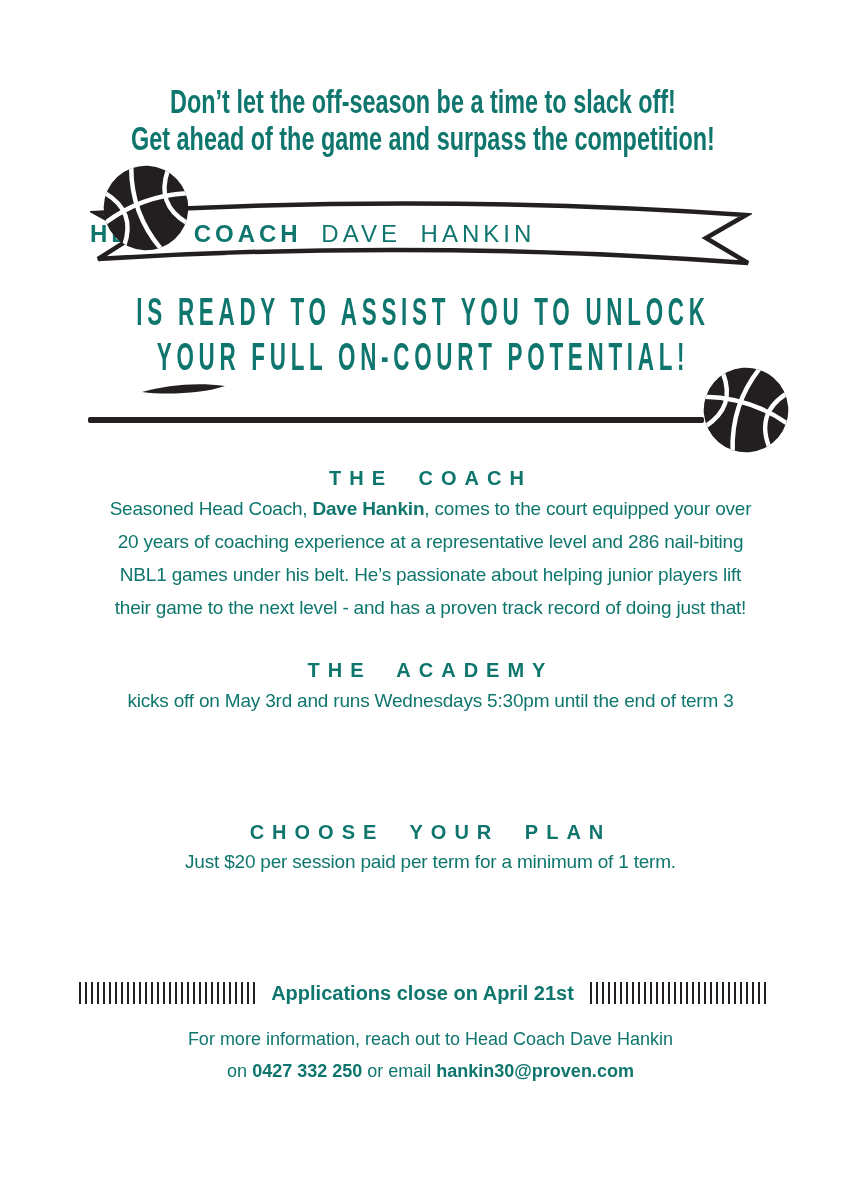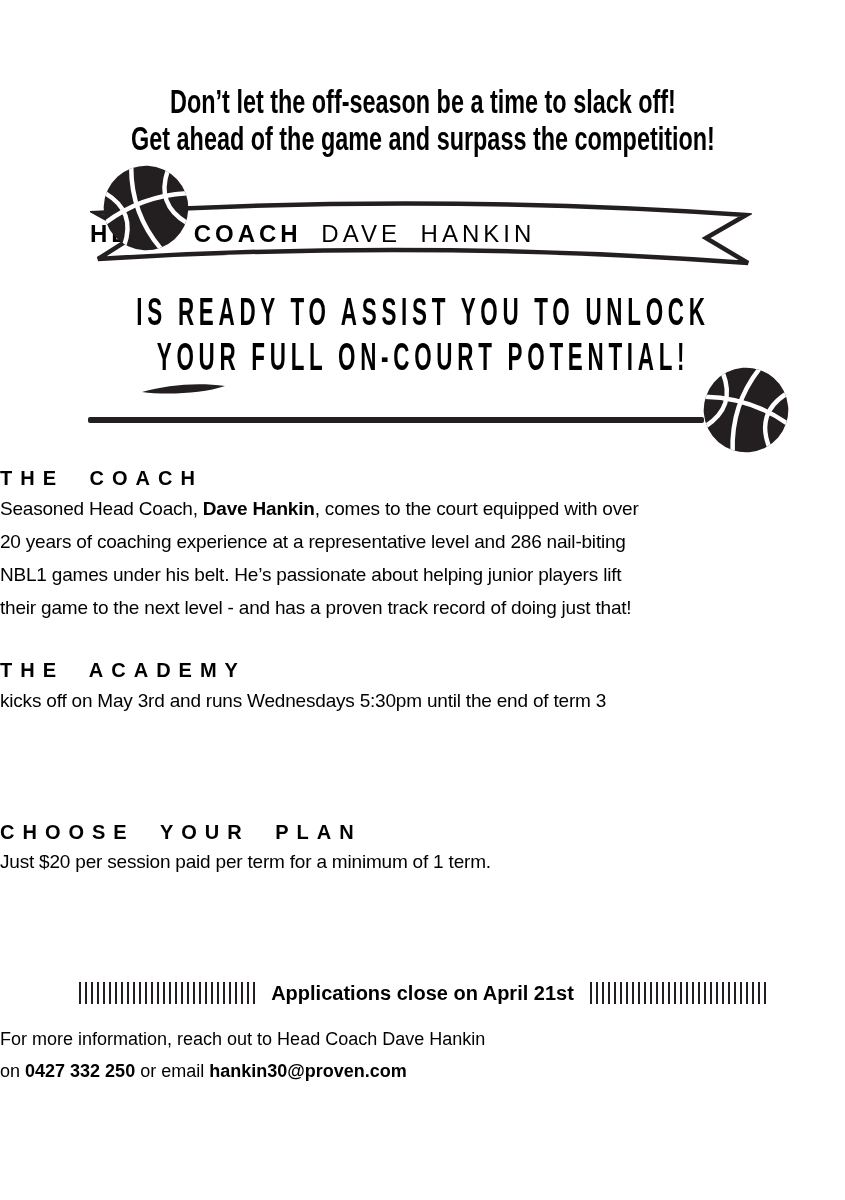--- a/index.html
+++ b/index.html
@@ -1,25 +1,25 @@
 <!DOCTYPE html>
 <html><head>
 <meta charset="utf-8">
 <style>
   html,body{margin:0;padding:0;background:#ffffff;}
   .page{
     position:relative;
     width:845px;height:1200px;
     background:#ffffff;
-    color:#000000;
+    color:#0f766e;
     font-family:"Liberation Sans","DejaVu Sans",sans-serif;
     overflow:hidden;
   }
   .abs{position:absolute;}
-  .cline{position:absolute;left:0;right:0;text-align:left;white-space:nowrap;}
+  .cline{position:absolute;left:16px;right:0;text-align:center;white-space:nowrap;}
 
   
   .headline-line{
     position:absolute;left:50%;white-space:nowrap;
     font-weight:bold;font-size:30px;line-height:34px;
     transform:scale(0.78,1.08) translateX(-50%);
     transform-origin:left top;
     letter-spacing:0px;
   }
   #hl1{top:84px;} #hl2{top:121px;}
@@ -127,21 +127,21 @@
         <path d="M50 2 C 38 35 38 65 50 98"></path>
         <path d="M2 50 C 35 40 65 40 98 50"></path>
         <path d="M13 19 C 30 40 30 60 13 81"></path>
         <path d="M87 19 C 70 40 70 60 87 81"></path>
       </g>
     </g>
   </svg>
 
   <div class="cline section-heading" id="coach-h">THE COACH</div>
   <div class="cline body-text" id="coach-b">
-    <div><span>Seasoned Head Coach, </span><b>Dave Hankin</b><span>, comes to the court equipped with over</span></div>
+    <div><span>Seasoned Head Coach, </span><b>Dave Hankin</b><span>, comes to the court equipped your over</span></div>
     <div>20 years of coaching experience at a representative level and 286 nail-biting</div>
     <div>NBL1 games under his belt. He’s passionate about helping junior players lift</div>
     <div>their game to the next level - and has a proven track record of doing just that!</div>
   </div>
 
   <div class="cline section-heading" id="academy-h">THE ACADEMY</div>
   <div class="cline body-text" id="academy-b">
     <div>kicks off on May 3rd and runs Wednesdays 5:30pm until the end of term 3</div>
   </div>
 

